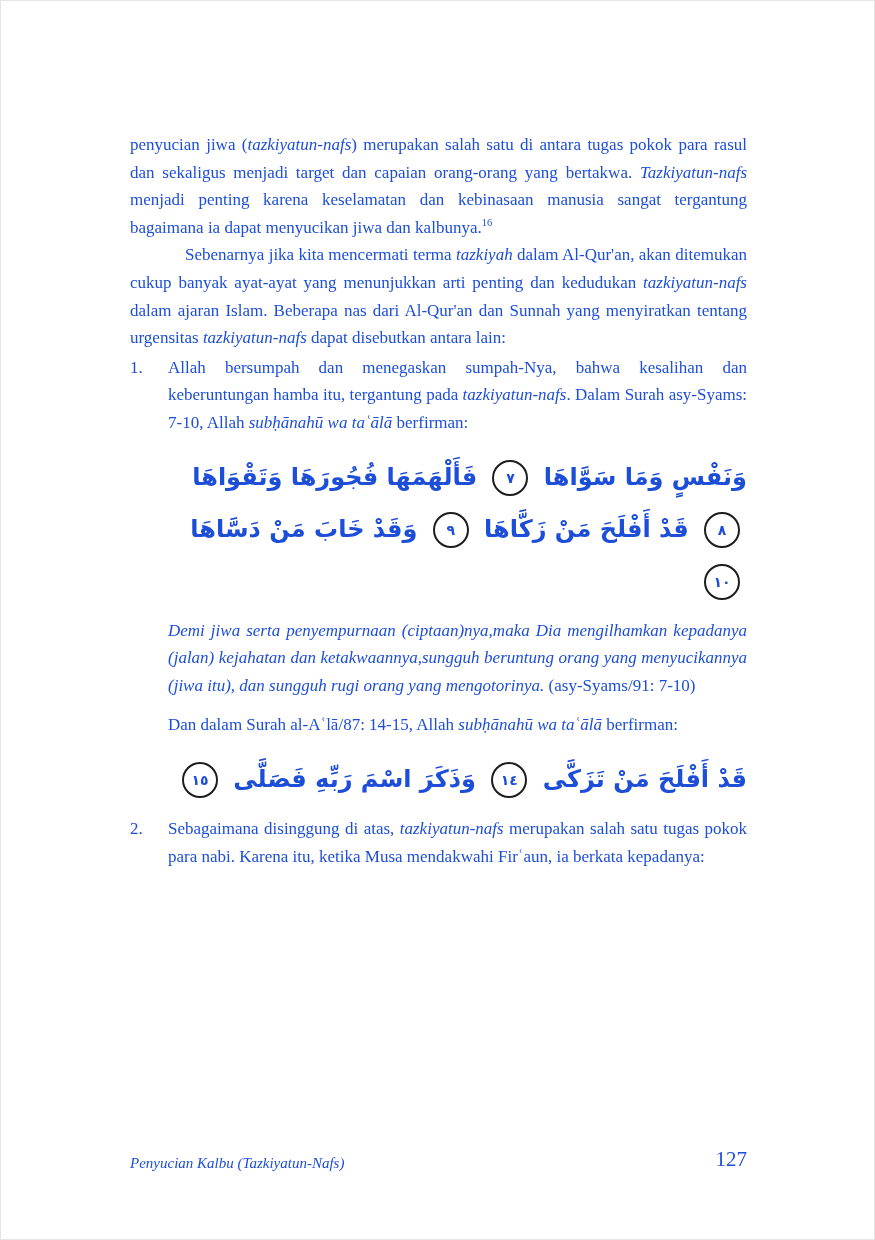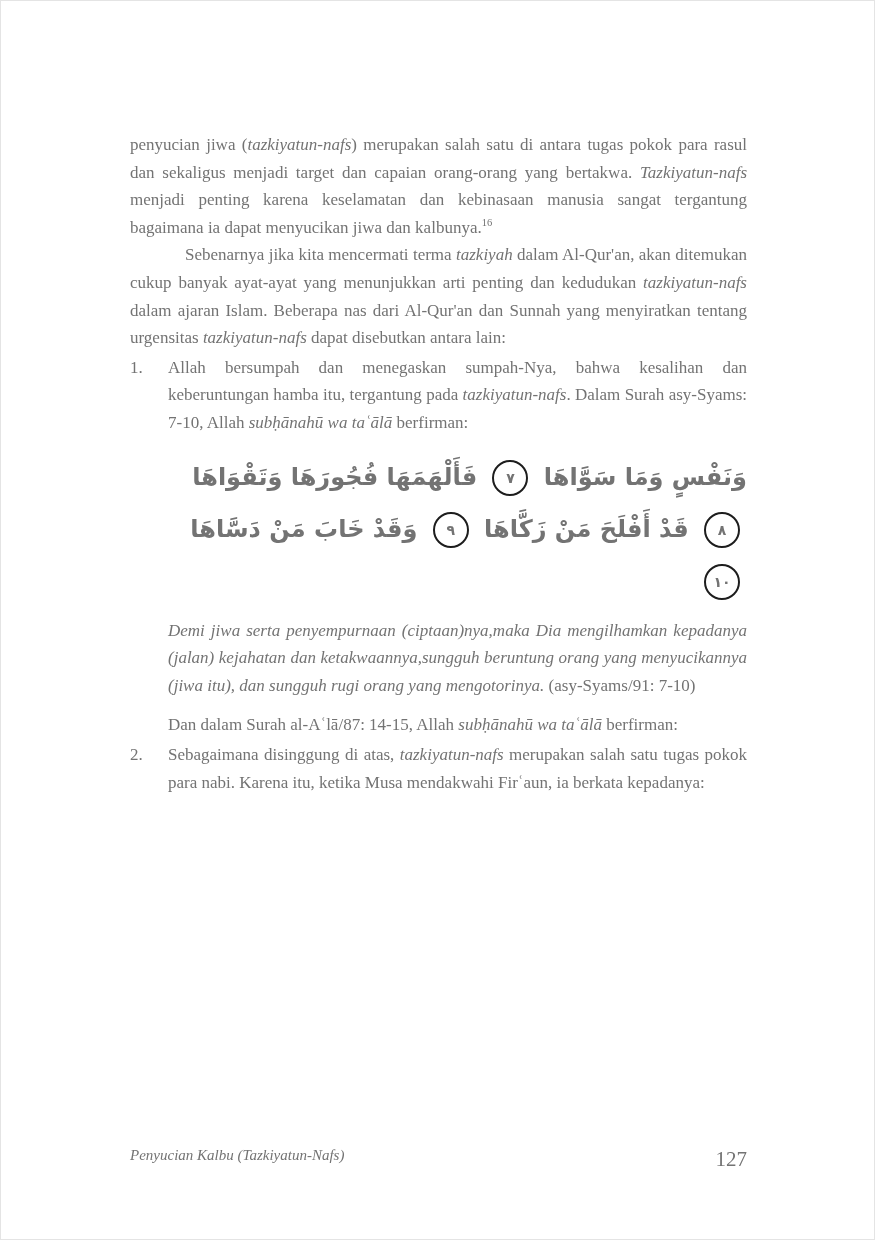--- a/index.html
+++ b/index.html
@@ -5,21 +5,21 @@
   html, body {
     margin: 0;
     padding: 0;
     background: #ffffff;
   }
   .page {
     position: relative;
     width: 875px;
     height: 1240px;
     background: #ffffff;
-    color: #737373;
+    color: #1d4ed8;
     font-family: "Liberation Serif", serif;
     overflow: hidden;
     box-shadow: inset 0 0 0 1px #e4e4e4;
   }
   .content {
     position: absolute;
     left: 130px;
     top: 131px;
     width: 617px;
   }
@@ -75,21 +75,21 @@
   }
   .translation { margin: 10px 0 12px; }
   .spacer-para { margin-top: 10px; }
   .footer {
     position: absolute;
     left: 130px;
     right: 128px;
     top: 1147px;
     display: flex;
     justify-content: space-between;
-    align-items: flex-start;
+    align-items: flex-end;
   }
   .footer-title {
     font-style: italic;
     font-size: 15px;
   }
   .footer-page { font-size: 21px; }
 </style>
 </head>
 <body>
 
@@ -104,20 +104,21 @@
       <div class="num">1.</div>
       <div class="item-body">
         <p class="para"><span>Allah bersumpah dan menegaskan sumpah-Nya, bahwa kesalihan dan keberuntungan hamba itu, tergantung pada </span><span class="it">tazkiyatun-nafs</span><span>. Dalam Surah asy-Syams: 7-10, Allah </span><span class="it">subḥānahū wa taʿālā</span><span> berfirman:</span></p>
 
         <div class="arabic" dir="rtl"><span>وَنَفْسٍ وَمَا سَوَّاهَا </span><span class="ayah-marker">٧</span><span> فَأَلْهَمَهَا فُجُورَهَا وَتَقْوَاهَا </span><span class="ayah-marker">٨</span><span> قَدْ أَفْلَحَ مَنْ زَكَّاهَا </span><span class="ayah-marker">٩</span><span> وَقَدْ خَابَ مَنْ دَسَّاهَا </span><span class="ayah-marker">١٠</span></div>
 
         <p class="para translation"><span class="it">Demi jiwa serta penyempurnaan (ciptaan)nya,maka Dia mengilhamkan kepadanya (jalan) kejahatan dan ketakwaannya,sungguh beruntung orang yang menyucikannya (jiwa itu), dan sungguh rugi orang yang mengotorinya.</span><span> (asy-Syams/91: 7-10)</span></p>
 
         <p class="para spacer-para"><span>Dan dalam Surah al-Aʿlā/87: 14-15, Allah </span><span class="it">subḥānahū wa taʿālā</span><span> berfirman:</span></p>
 
+        <div class="arabic" dir="rtl"><span>قَدْ أَفْلَحَ مَنْ تَزَكَّى </span><span class="ayah-marker">١٤</span><span> وَذَكَرَ اسْمَ رَبِّهِ فَصَلَّى </span><span class="ayah-marker">١٥</span></div>
 
       </div>
     </div>
 
     <div class="list-item">
       <div class="num">2.</div>
       <div class="item-body">
         <p class="para"><span>Sebagaimana disinggung di atas, </span><span class="it">tazkiyatun-nafs</span><span> merupakan salah satu tugas pokok para nabi. Karena itu, ketika Musa mendakwahi Firʿaun, ia berkata kepadanya:</span></p>
       </div>
     </div>

